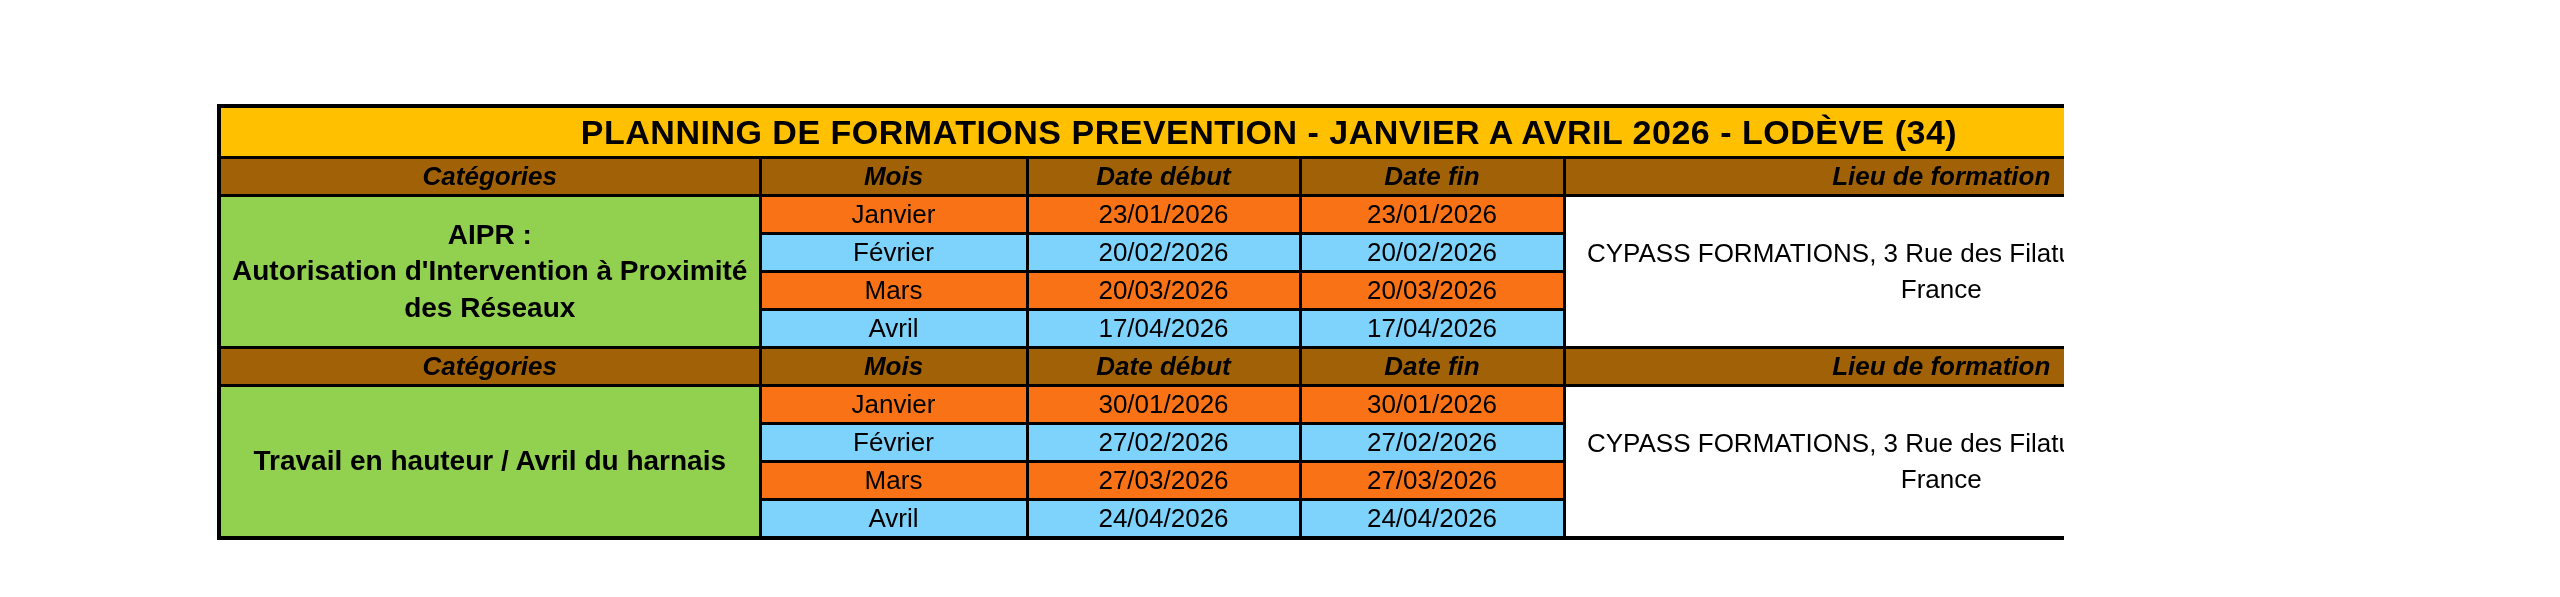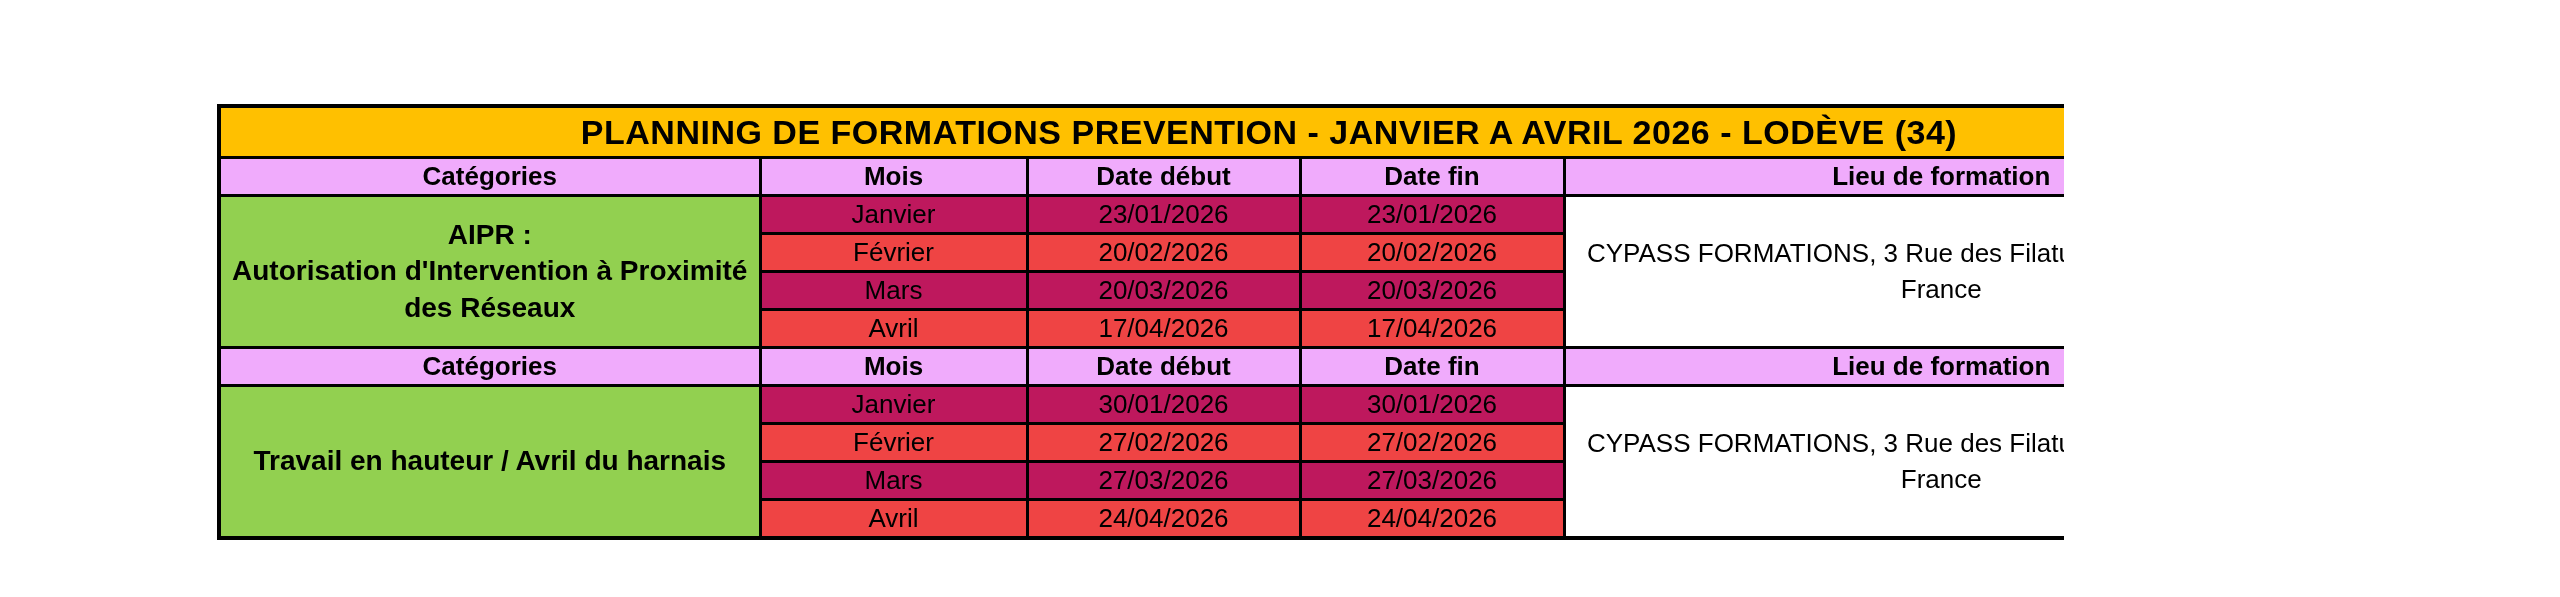--- a/index.html
+++ b/index.html
@@ -35,33 +35,34 @@
     padding: 0 6px;
   }
   .title-row th {
     background: #FFC000;
     height: 48px;
     font-size: 34px;
     font-weight: bold;
     letter-spacing: 0.5px;
   }
   .header-row td {
-    background: #f0abfc;
+    background: #a16207;
     height: 35px;
     font-size: 26px;
     font-weight: bold;
+    font-style: italic;
   }
   .data-row td {
     height: 35px;
     font-size: 26px;
     font-weight: normal;
-    background: #be185d;
+    background: #f97316;
   }
   .data-row.alt td {
-    background: #ef4444;
+    background: #7dd3fc;
   }
   td.category-cell {
     background: #92D050 !important;
     font-weight: bold;
     font-size: 28px;
     white-space: pre-line;
     line-height: 1.3;
   }
   td.location-cell {
     background: #ffffff !important;

